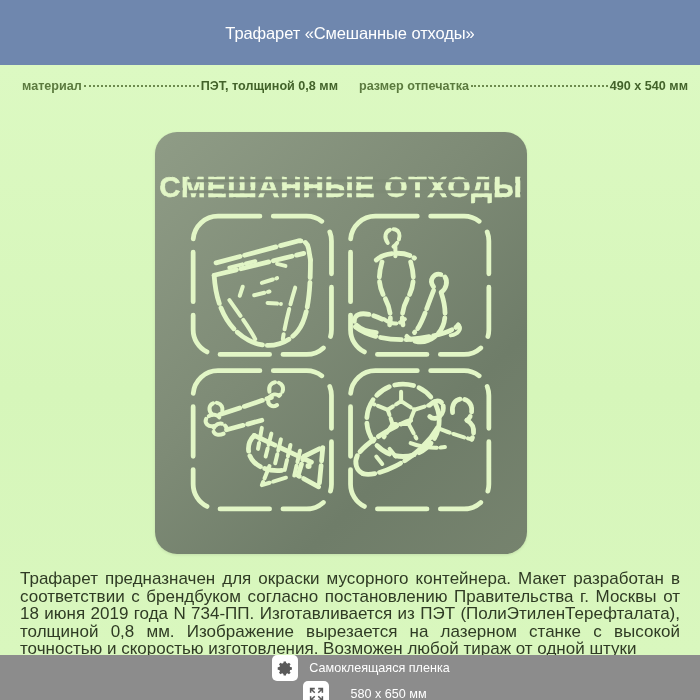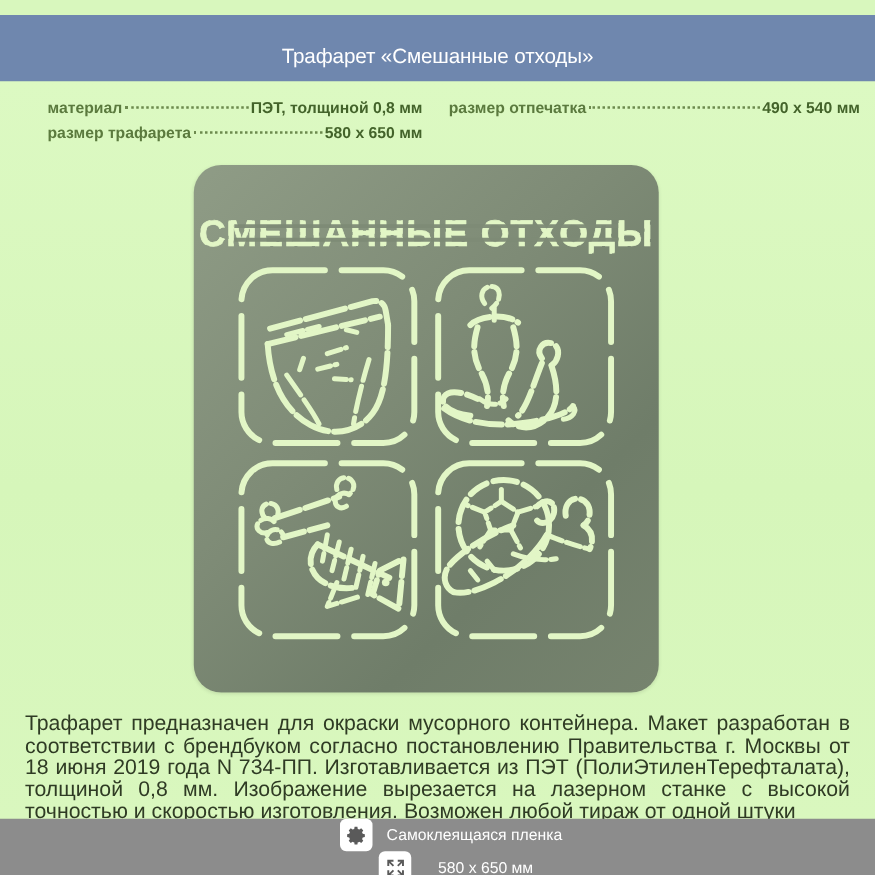--- a/index.html
+++ b/index.html
@@ -6,21 +6,21 @@
   html,body{margin:0;padding:0;}
   body{
     width:700px;height:700px;overflow:hidden;
     font-family:"Liberation Sans", sans-serif;
     background:#d8f7bd;
   }
   #page{position:relative;width:700px;height:700px;overflow:hidden;}
 
   
   .header{
-    position:absolute;left:0;top:12px;width:700px;height:65px;
+    position:absolute;left:0;top:0;width:700px;height:65px;
     background:#6f87ae;
     display:flex;flex-direction:column;align-items:center;justify-content:center;
     box-sizing:border-box;padding-top:2px;
   }
   .header .hline{
     color:#ffffff;font-size:16.5px;line-height:21px;
     letter-spacing:-0.1px;white-space:nowrap;font-weight:400;
     text-align:center;
   }
 
@@ -29,21 +29,21 @@
     position:absolute;left:0;top:65px;width:700px;height:590px;
     background:linear-gradient(180deg,#dcf9c2 0%,#d6f6ba 55%,#d9f7be 100%);
   }
 
   
   .specs{
     position:absolute;left:0;top:76px;width:700px;height:42px;
     display:flex;
   }
   .spec-col{width:350px;box-sizing:border-box;}
-  .spec-col.left{padding-left:38px;padding-right:12px;}
+  .spec-col.left{padding-left:22px;padding-right:12px;}
   .spec-col.right{padding-left:9px;padding-right:12px;}
   .spec-row{
     display:flex;align-items:baseline;
     color:#5b7a3e;font-size:12.6px;line-height:20px;font-weight:700;
     white-space:nowrap;
   }
   .spec-label{flex:0 0 auto;}
   .spec-dots{
     flex:1 1 auto;min-width:6px;margin:0 2px;
     border-bottom:2px dotted #6d8a4e;
@@ -101,25 +101,20 @@
   </div>
 
   <div class="body-area"></div>
 
   <div class="specs">
     <div class="spec-col left">
       <div class="spec-row">
         <span class="spec-label">материал</span>
         <span class="spec-dots"></span>
         <span class="spec-value">ПЭТ, толщиной 0,8 мм</span>
-      </div>
-      <div class="spec-row">
-        <span class="spec-label">размер трафарета</span>
-        <span class="spec-dots"></span>
-        <span class="spec-value">580 х 650 мм</span>
       </div>
     </div>
     <div class="spec-col right">
       <div class="spec-row">
         <span class="spec-label">размер отпечатка</span>
         <span class="spec-dots"></span>
         <span class="spec-value">490 х 540 мм</span>
       </div>
     </div>
   </div>

